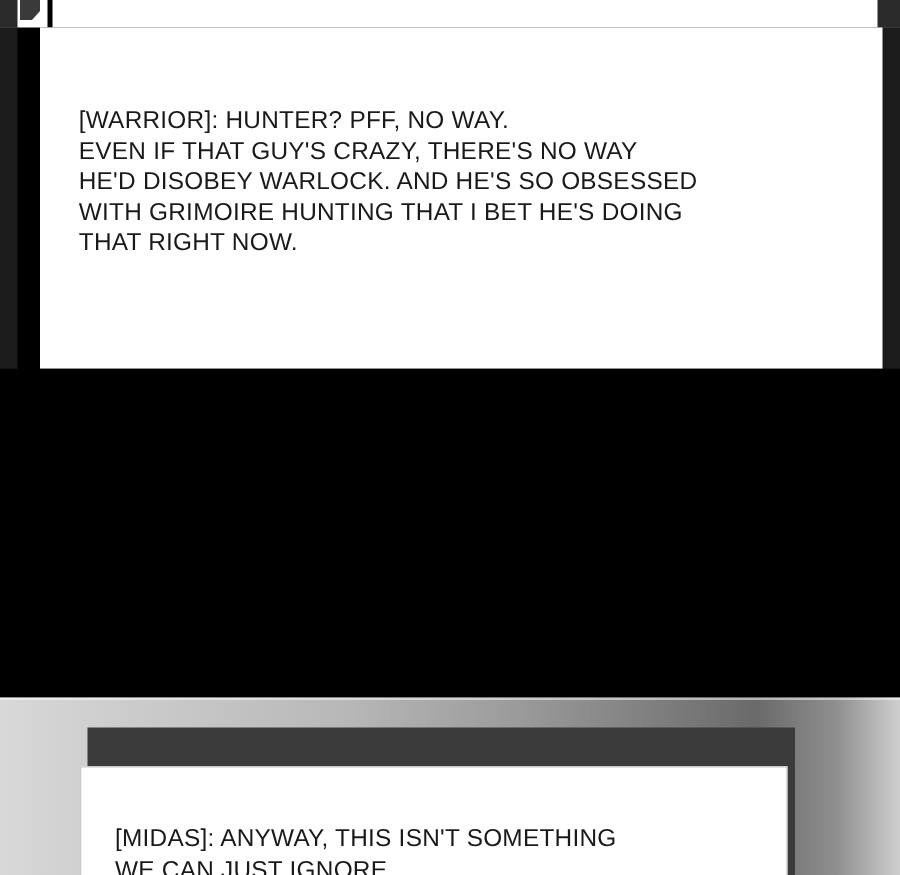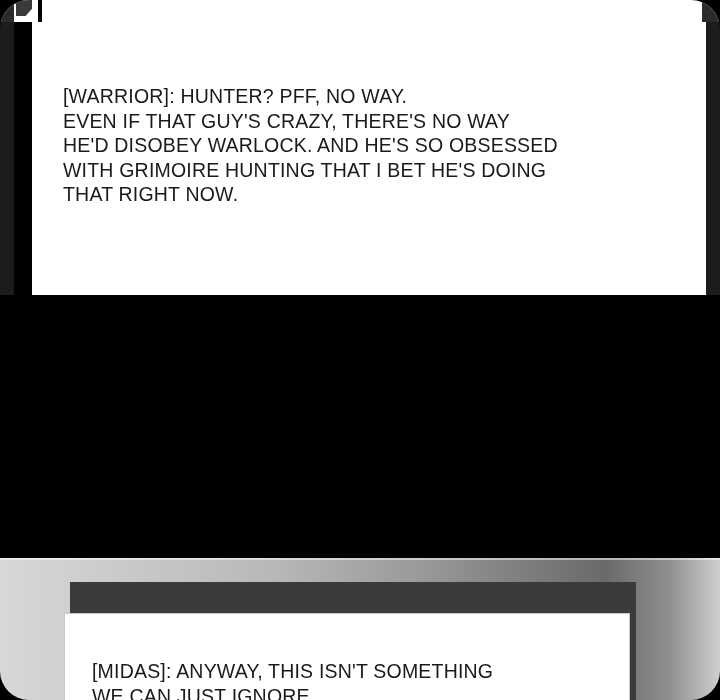--- a/index.html
+++ b/index.html
@@ -12,21 +12,20 @@
     height: 700px;
     overflow: hidden;
     font-family: "Liberation Sans", sans-serif;
   }
   .page {
     position: relative;
     width: 720px;
     height: 700px;
     background: #000000;
     overflow: hidden;
-    border-radius: 29px;
   }
 
   
   .top-strip {
     position: absolute;
     left: 0; top: 0;
     width: 720px; height: 22px;
     background: #ffffff;
   }
   .top-strip-left-dark {

